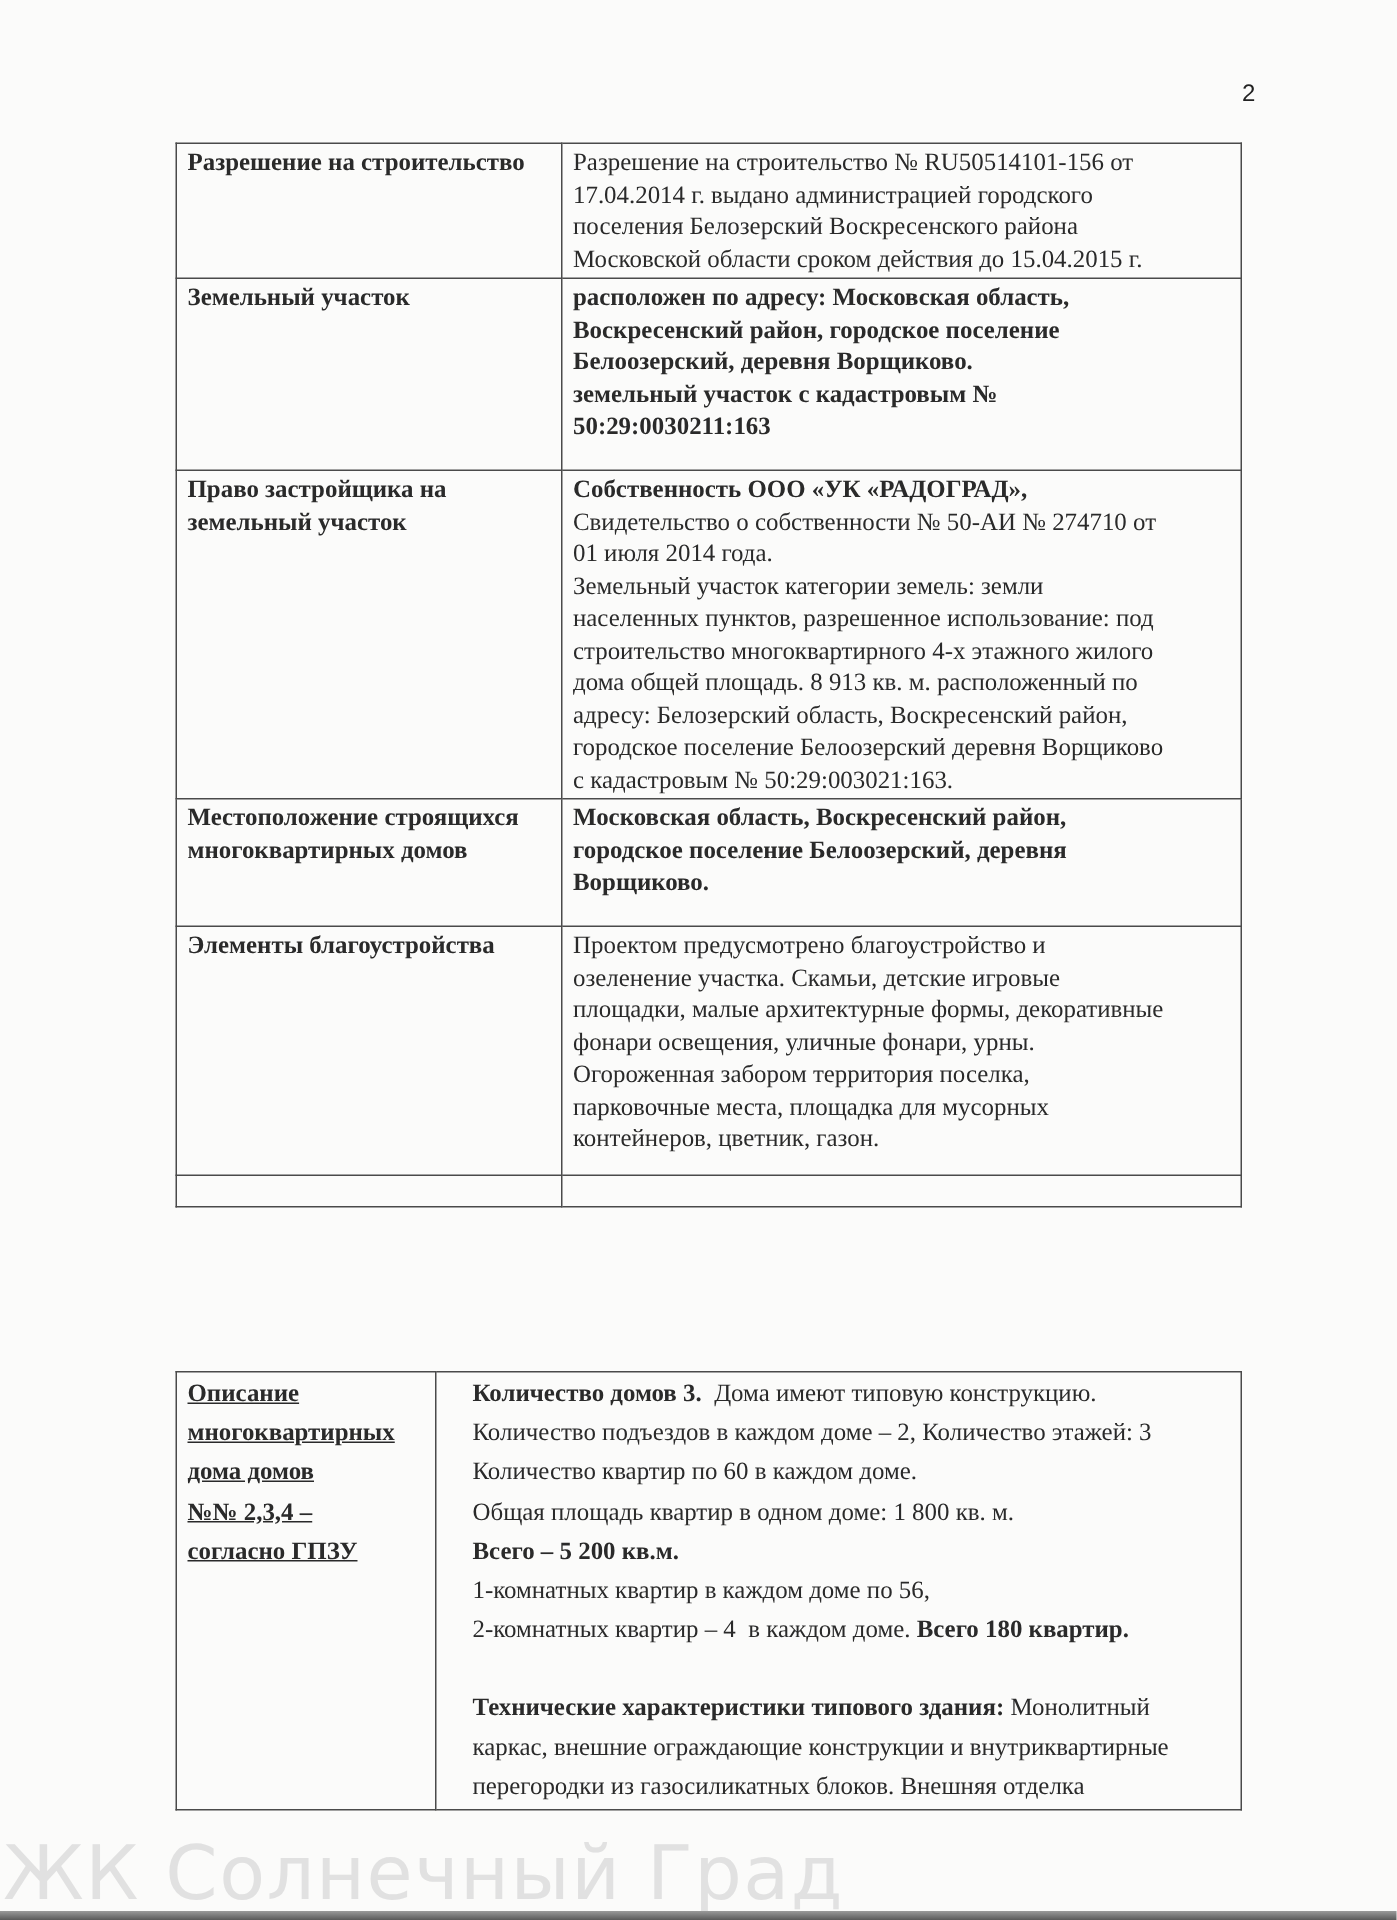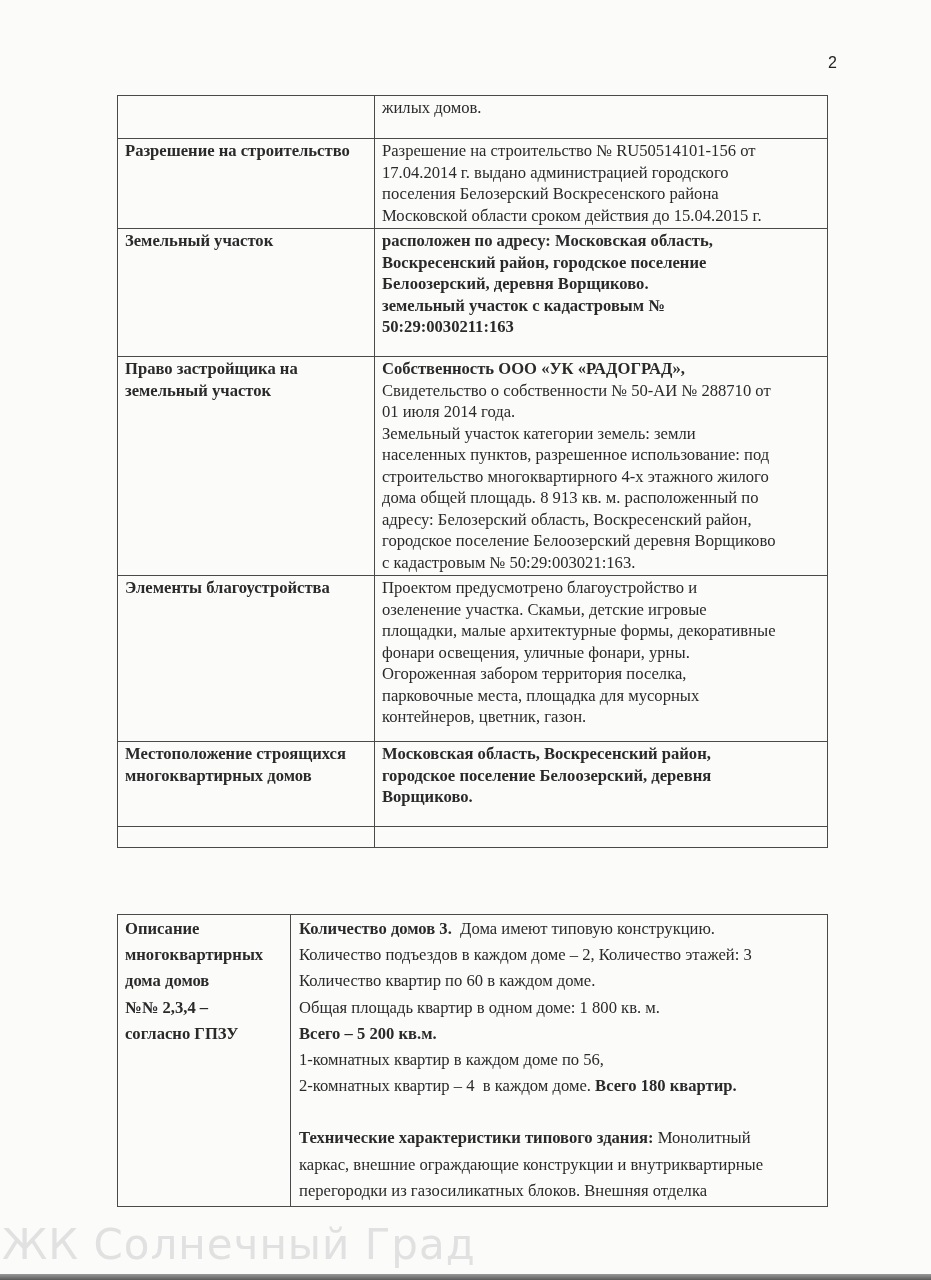--- a/index.html
+++ b/index.html
@@ -21,44 +21,38 @@
   #t1 { top: 95px; width: 711px; }
   #t1 col.c1 { width: 257px; }
   #t2 { top: 914px; width: 711px; }
   #t2 col.c1 { width: 173px; }
   .b { font-weight: bold; }
   .line { display: block; }
   .desc .line { line-height: 26.2px; }
   .spacer { display: block; height: 26px; }
   .watermark {
     position: absolute; left: 2px; top: 1220px; font-family: "DejaVu Sans", sans-serif;
-    font-size: 42px; color: #e1e1e1; letter-spacing: 1px; white-space: nowrap;
+    font-size: 50px; color: #e1e1e1; letter-spacing: 1px; white-space: nowrap;
   }
   .bottom-edge {
     position: absolute; left: 0; right: 0; top: 1274px; height: 6px;
     background: linear-gradient(#9a9a9a, #5a5a5a);
   }
 </style>
 </head>
 <body>
 
 <div class="page-number">2</div>
 
 <table class="main" id="t1">
   <colgroup>
       <col class="c1">
       <col>
     </colgroup>
   <tbody>
-    <tr style="height:43px">
-      <td class="b"></td>
-      <td>
-        <span class="line">жилых домов.</span>
-      </td>
-    </tr>
     <tr>
       <td class="b">Разрешение на строительство</td>
       <td>
         <span class="line">Разрешение на строительство № RU50514101-156 от</span>
         <span class="line">17.04.2014 г. выдано администрацией городского</span>
         <span class="line">поселения Белозерский Воскресенского района</span>
         <span class="line">Московской области сроком действия до 15.04.2015 г.</span>
       </td>
     </tr>
     <tr style="height:128px">
@@ -68,75 +62,75 @@
         <span class="line">Воскресенский район, городское поселение</span>
         <span class="line">Белоозерский, деревня Ворщиково.</span>
         <span class="line">земельный участок с кадастровым №</span>
         <span class="line">50:29:0030211:163</span>
       </td>
     </tr>
     <tr>
       <td class="b">Право застройщика на земельный участок</td>
       <td>
         <span class="line b">Собственность ООО «УК «РАДОГРАД»,</span>
-        <span class="line">Свидетельство о собственности № 50-АИ № 288710 от</span>
+        <span class="line">Свидетельство о собственности № 50-АИ № 274710 от</span>
         <span class="line">01 июля 2014 года.</span>
         <span class="line">Земельный участок категории земель: земли</span>
         <span class="line">населенных пунктов, разрешенное использование: под</span>
         <span class="line">строительство многоквартирного 4-х этажного жилого</span>
         <span class="line">дома общей площадь. 8 913 кв. м. расположенный по</span>
         <span class="line">адресу: Белозерский область, Воскресенский район,</span>
         <span class="line">городское поселение Белоозерский деревня Ворщиково</span>
         <span class="line">с кадастровым № 50:29:003021:163.</span>
+      </td>
+    </tr>
+    <tr style="height:85px">
+      <td class="b">
+        <span class="line">Местоположение строящихся многоквартирных домов</span>
+      </td>
+      <td class="b">
+        <span class="line">Московская область, Воскресенский район,</span>
+        <span class="line">городское поселение Белоозерский, деревня</span>
+        <span class="line">Ворщиково.</span>
       </td>
     </tr>
     <tr style="height:166px">
       <td class="b">Элементы благоустройства</td>
       <td>
         <span class="line">Проектом предусмотрено благоустройство и</span>
         <span class="line">озеленение участка. Скамьи, детские игровые</span>
         <span class="line">площадки, малые архитектурные формы, декоративные</span>
         <span class="line">фонари освещения, уличные фонари, урны.</span>
         <span class="line">Огороженная забором территория поселка,</span>
         <span class="line">парковочные места, площадка для мусорных</span>
         <span class="line">контейнеров, цветник, газон.</span>
-      </td>
-    </tr>
-    <tr style="height:85px">
-      <td class="b">
-        <span class="line">Местоположение строящихся многоквартирных домов</span>
-      </td>
-      <td class="b">
-        <span class="line">Московская область, Воскресенский район,</span>
-        <span class="line">городское поселение Белоозерский, деревня</span>
-        <span class="line">Ворщиково.</span>
       </td>
     </tr>
     <tr style="height:21px">
       <td></td>
       <td></td>
     </tr>
   </tbody>
 </table>
 
 <table class="main desc" id="t2">
   <colgroup>
       <col class="c1">
       <col>
     </colgroup>
   <tbody>
     <tr style="height:270px">
-      <td class="b" style="line-height:21.5px;">
+      <td class="b" style="line-height:21.5px;text-decoration:underline;">
         <span class="line">Описание</span>
         <span class="line">многоквартирных</span>
         <span class="line">дома  домов</span>
         <span class="line">№№ 2,3,4 –</span>
         <span class="line">согласно ГПЗУ</span>
       </td>
-      <td style="padding-left:8px;">
+      <td style="padding-left:24px;">
         <span class="line"><b>Количество домов 3.</b><span style="white-space:pre">  Дома имеют типовую конструкцию.</span></span>
         <span class="line">Количество подъездов в каждом доме – 2, Количество этажей: 3</span>
         <span class="line">Количество квартир по 60 в каждом доме.</span>
         <span class="line">Общая площадь квартир в одном доме: 1 800 кв. м.</span>
         <span class="line b">Всего – 5 200 кв.м.</span>
         <span class="line">1-комнатных квартир в каждом доме по 56,</span>
         <span class="line"><span style="white-space:pre">2-комнатных квартир – 4  в каждом доме.</span> <b>Всего 180 квартир.</b></span>
         <span class="spacer"></span>
         <span class="line"><b>Технические характеристики типового здания:</b><span> Монолитный</span></span>
         <span class="line">каркас, внешние ограждающие конструкции и внутриквартирные</span>

